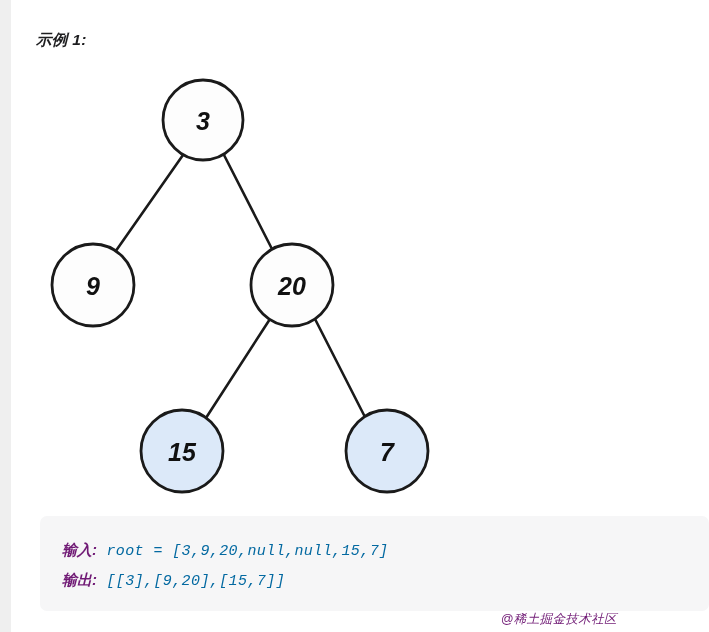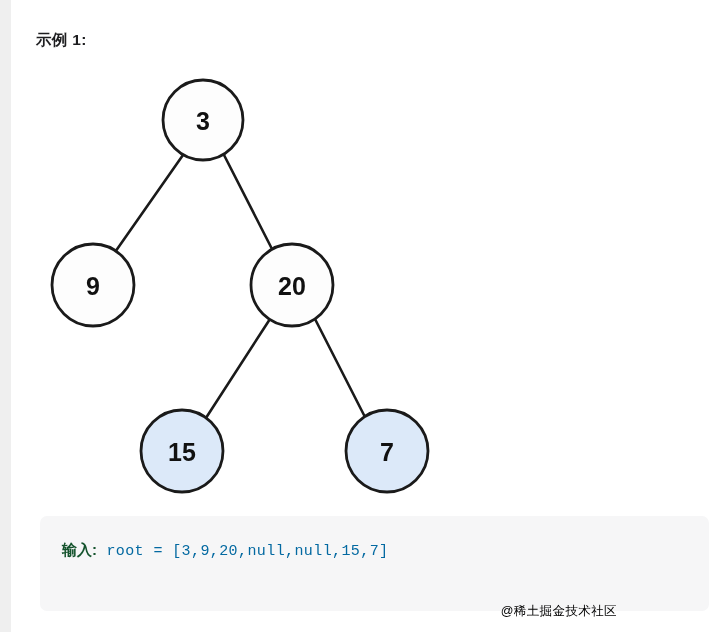--- a/index.html
+++ b/index.html
@@ -22,20 +22,21 @@
     height: 632px;
     background: #efefef;
   }
   #page {
     position: absolute;
     left: 11px;
     top: 0;
     width: 619px;
     height: 632px;
     background: #ffffff;
+    font-style: italic;
   }
   #example-title {
     position: absolute;
     left: 25px;
     top: 30px;
     font-size: 15.5px;
     font-weight: bold;
     color: #1d1d1f;
     letter-spacing: 0.3px;
     white-space: nowrap;
@@ -83,35 +84,35 @@
   }
   .code-line {
     display: block;
     white-space: pre;
     line-height: 28px;
     font-size: 15px;
   }
   .code-label {
     font-family: "Liberation Sans", "DejaVu Sans", sans-serif;
     font-weight: bold;
-    color: #14532d;
+    color: #701a75;
     font-size: 15px;
   }
   .code-value {
     font-family: "Liberation Mono", "DejaVu Sans Mono", monospace;
     color: #0369a1;
     font-size: 15px;
     letter-spacing: 0.4px;
   }
   #watermark {
     position: absolute;
     right: 13px;
-    bottom: 12px;
+    bottom: 4px;
     font-size: 12.5px;
-    color: #000000;
+    color: #701a75;
     letter-spacing: 0.4px;
     white-space: nowrap;
   }
 </style>
 </head>
 <body>
 
 <div id="left-gutter"></div>
 
 <div id="page">
@@ -151,17 +152,18 @@
       <g>
         <circle class="node-circle fill-blue" cx="376" cy="389" r="41"></circle>
         <text class="node-label" x="376" y="390">7</text>
       </g>
 
     </svg>
   </div>
 
   <div id="code-block">
     <span class="code-line"><span class="code-label">输入:</span><span class="code-value"> root = [3,9,20,null,null,15,7]</span></span>
+    <span class="code-line"><span class="code-label">输出:</span><span class="code-value"> [[3],[9,20],[15,7]]</span></span>
   </div>
 
   <div id="watermark">@稀土掘金技术社区</div>
 
 </div>
 
 </body></html>

